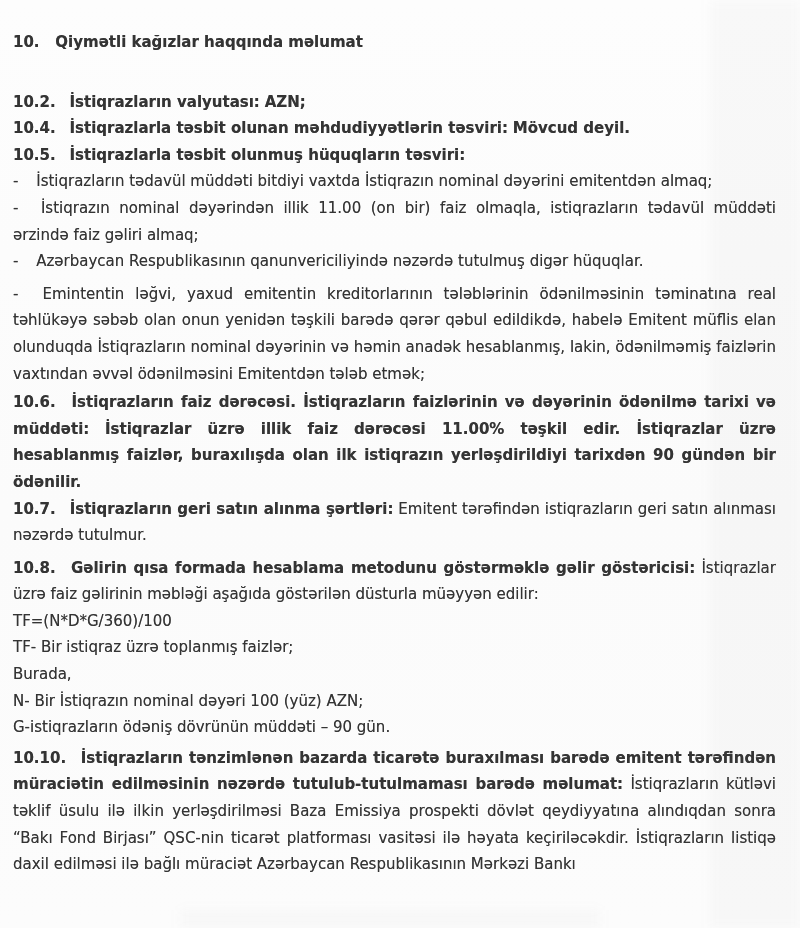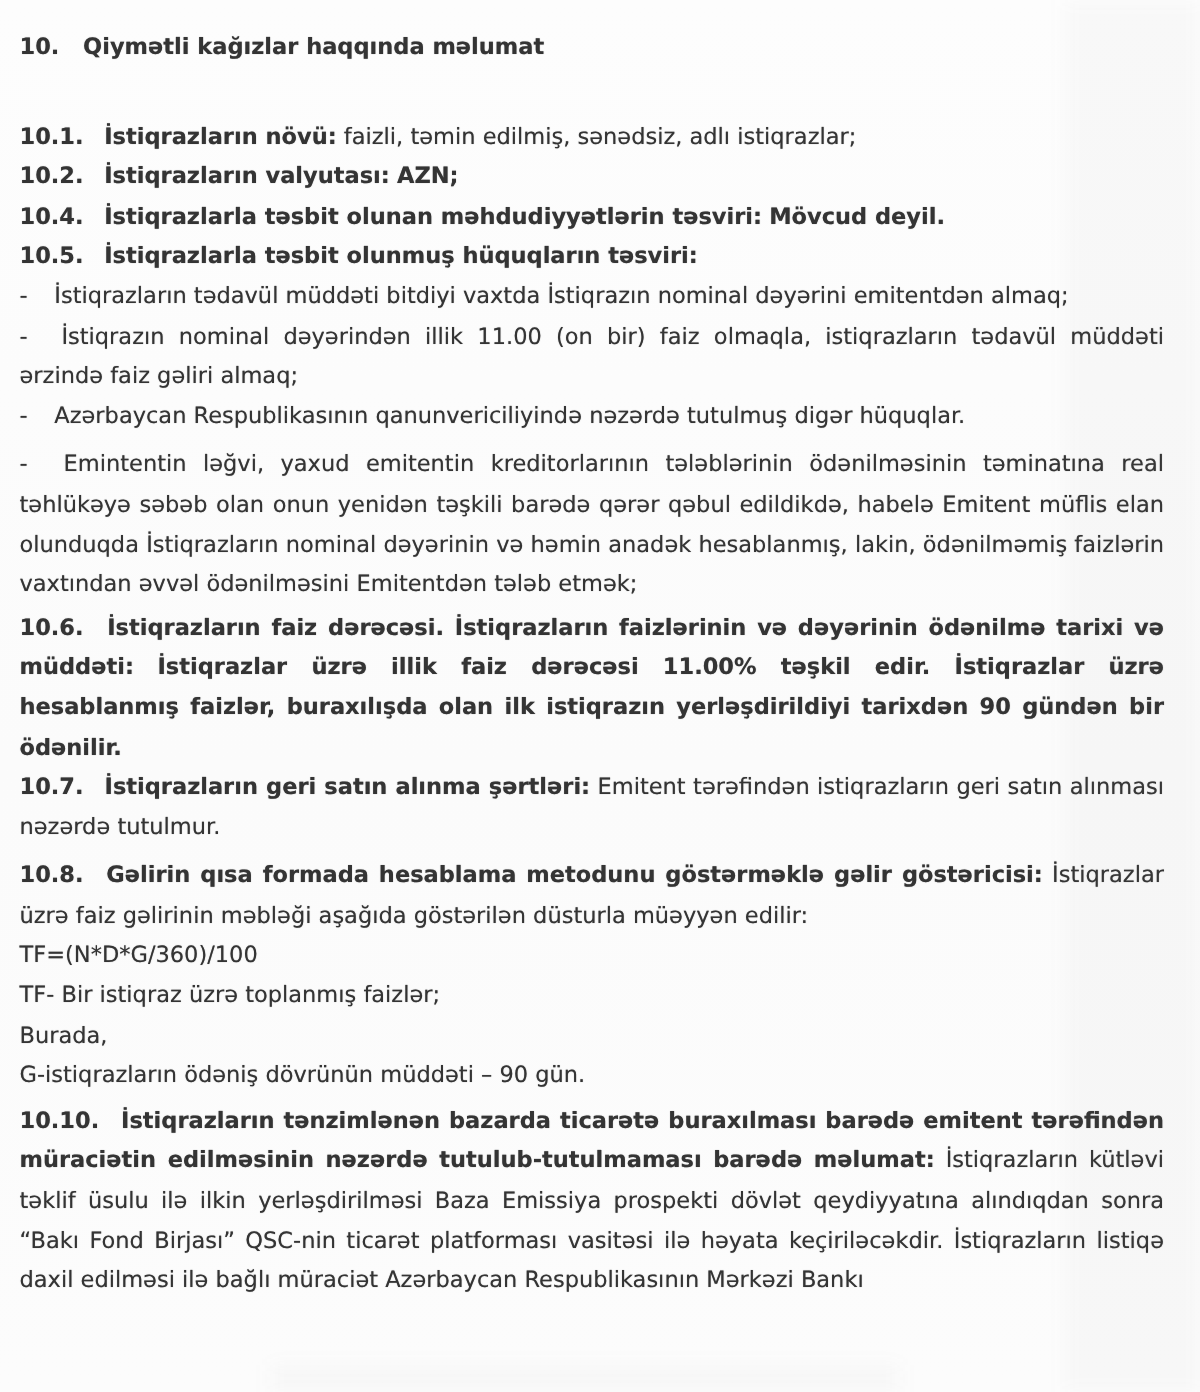--- a/index.html
+++ b/index.html
@@ -5,21 +5,21 @@
   html, body { margin: 0; padding: 0; }
   body {
     width: 800px; height: 928px;
     background: #ffffff;
     font-family: "DejaVu Sans", "Liberation Sans", sans-serif;
   }
   .page {
     position: relative;
     width: 800px; height: 928px;
     box-sizing: border-box;
-    padding: 18px 24px 0 13px;
+    padding: 29px 24px 0 13px;
     background: linear-gradient(180deg, #fdfdfd 0%, #fbfbfb 55%, #fcfcfc 100%);
     color: #343434;
     overflow: hidden;
   }
   
   .artifact {
     position: absolute;
     background: rgba(120,120,120,0.035);
     filter: blur(6px);
     pointer-events: none;
@@ -48,25 +48,20 @@
 
 <div class="page">
   <div class="artifact a1"></div>
   <div class="artifact a2"></div>
 
   <p class="h">
     <span class="num b">10.</span>
     <span class="b">Qiymətli kağızlar haqqında məlumat</span>
   </p>
 
-  <p class="item">
-    <span class="num b">10.1.</span>
-    <span class="b">İstiqrazların növü:</span>
-    <span>faizli, təmin edilmiş, sənədsiz, adlı istiqrazlar;</span>
-  </p>
 
   <p class="item">
     <span class="num b">10.2.</span>
     <span class="b">İstiqrazların valyutası:</span>
     <span class="b">AZN;</span>
   </p>
 
 
   <p class="item">
     <span class="num b">10.4.</span>
@@ -113,20 +108,21 @@
 
   <p class="item mt6">
     <span class="num b">10.8.</span>
     <span class="b">Gəlirin qısa formada hesablama metodunu göstərməklə gəlir göstəricisi:</span>
     <span>İstiqrazlar üzrə faiz gəlirinin məbləği aşağıda göstərilən düsturla müəyyən edilir:</span>
   </p>
 
   <p>TF=(N*D*G/360)/100</p>
   <p>TF- Bir istiqraz üzrə toplanmış faizlər;</p>
   <p>Burada,</p>
+  <p>N- Bir İstiqrazın nominal dəyəri 100 (yüz) AZN;</p>
   <p>G-istiqrazların ödəniş dövrünün müddəti – 90 gün.</p>
 
 
   <p class="item mt4">
     <span class="num b">10.10.</span>
     <span class="b">İstiqrazların tənzimlənən bazarda ticarətə buraxılması barədə emitent tərəfindən müraciətin edilməsinin nəzərdə tutulub-tutulmaması barədə məlumat:</span>
     <span>İstiqrazların kütləvi təklif üsulu ilə ilkin yerləşdirilməsi Baza Emissiya prospekti dövlət qeydiyyatına alındıqdan sonra “Bakı Fond Birjası” QSC-nin ticarət platforması vasitəsi ilə həyata keçiriləcəkdir. İstiqrazların listiqə daxil edilməsi ilə bağlı müraciət Azərbaycan Respublikasının Mərkəzi Bankı</span>
   </p>
 </div>
 

